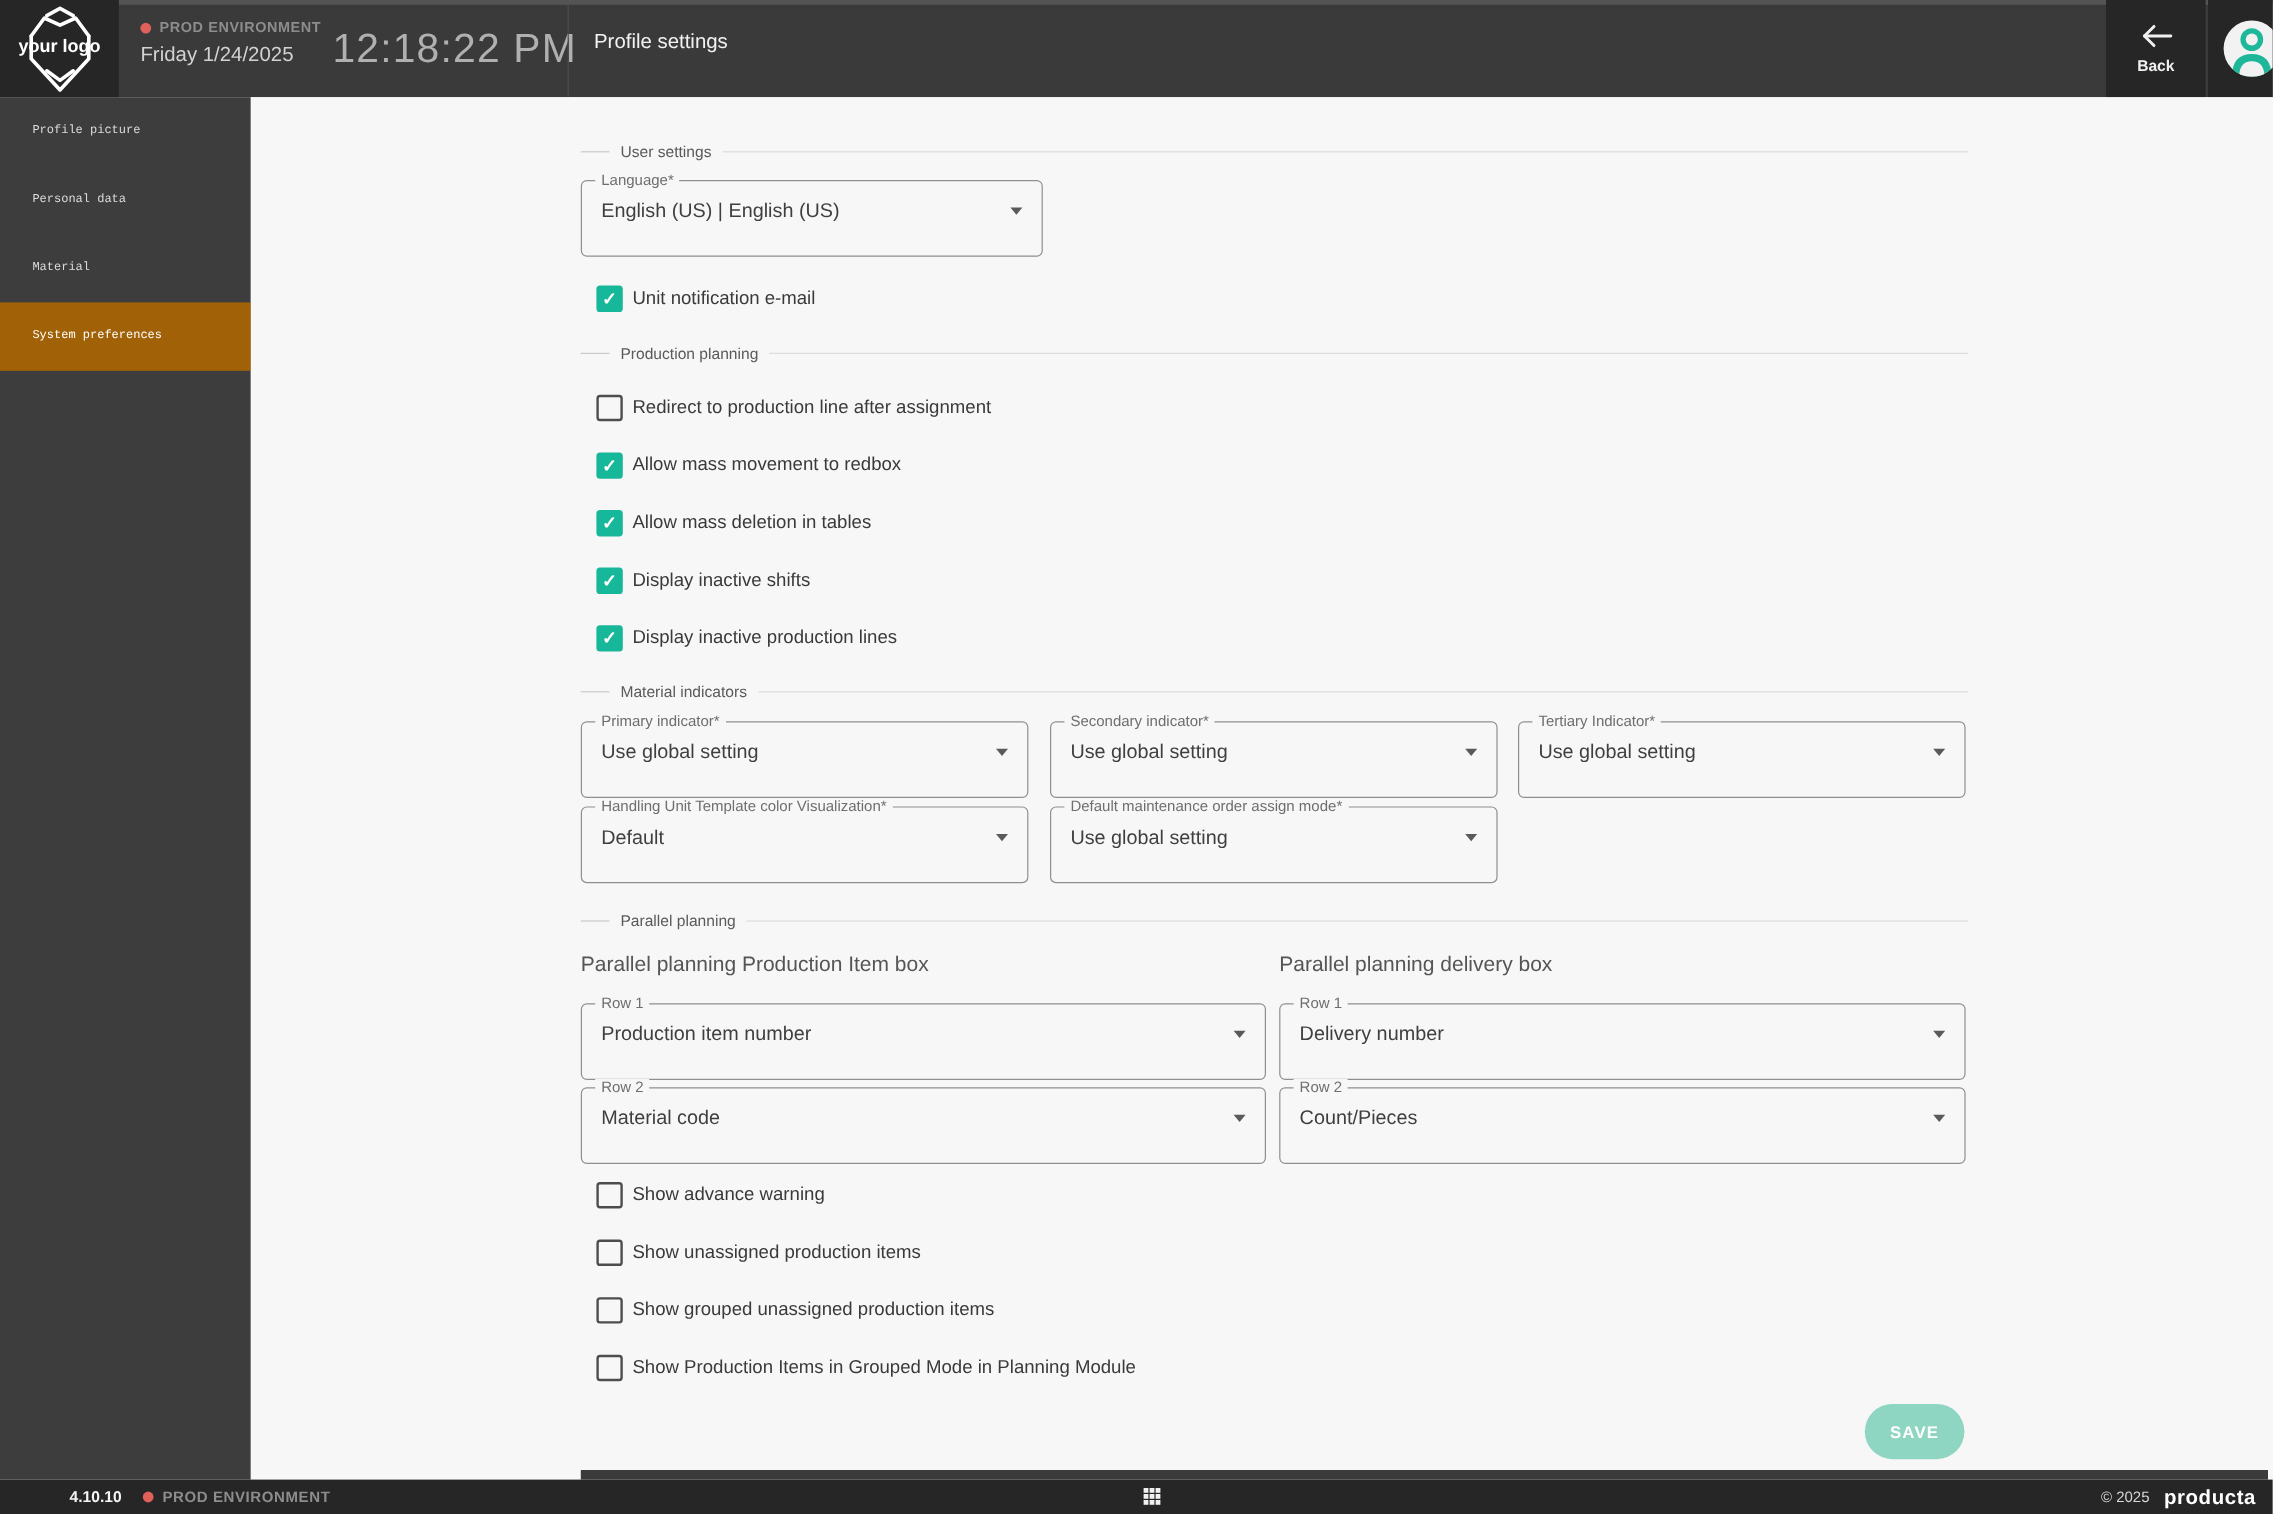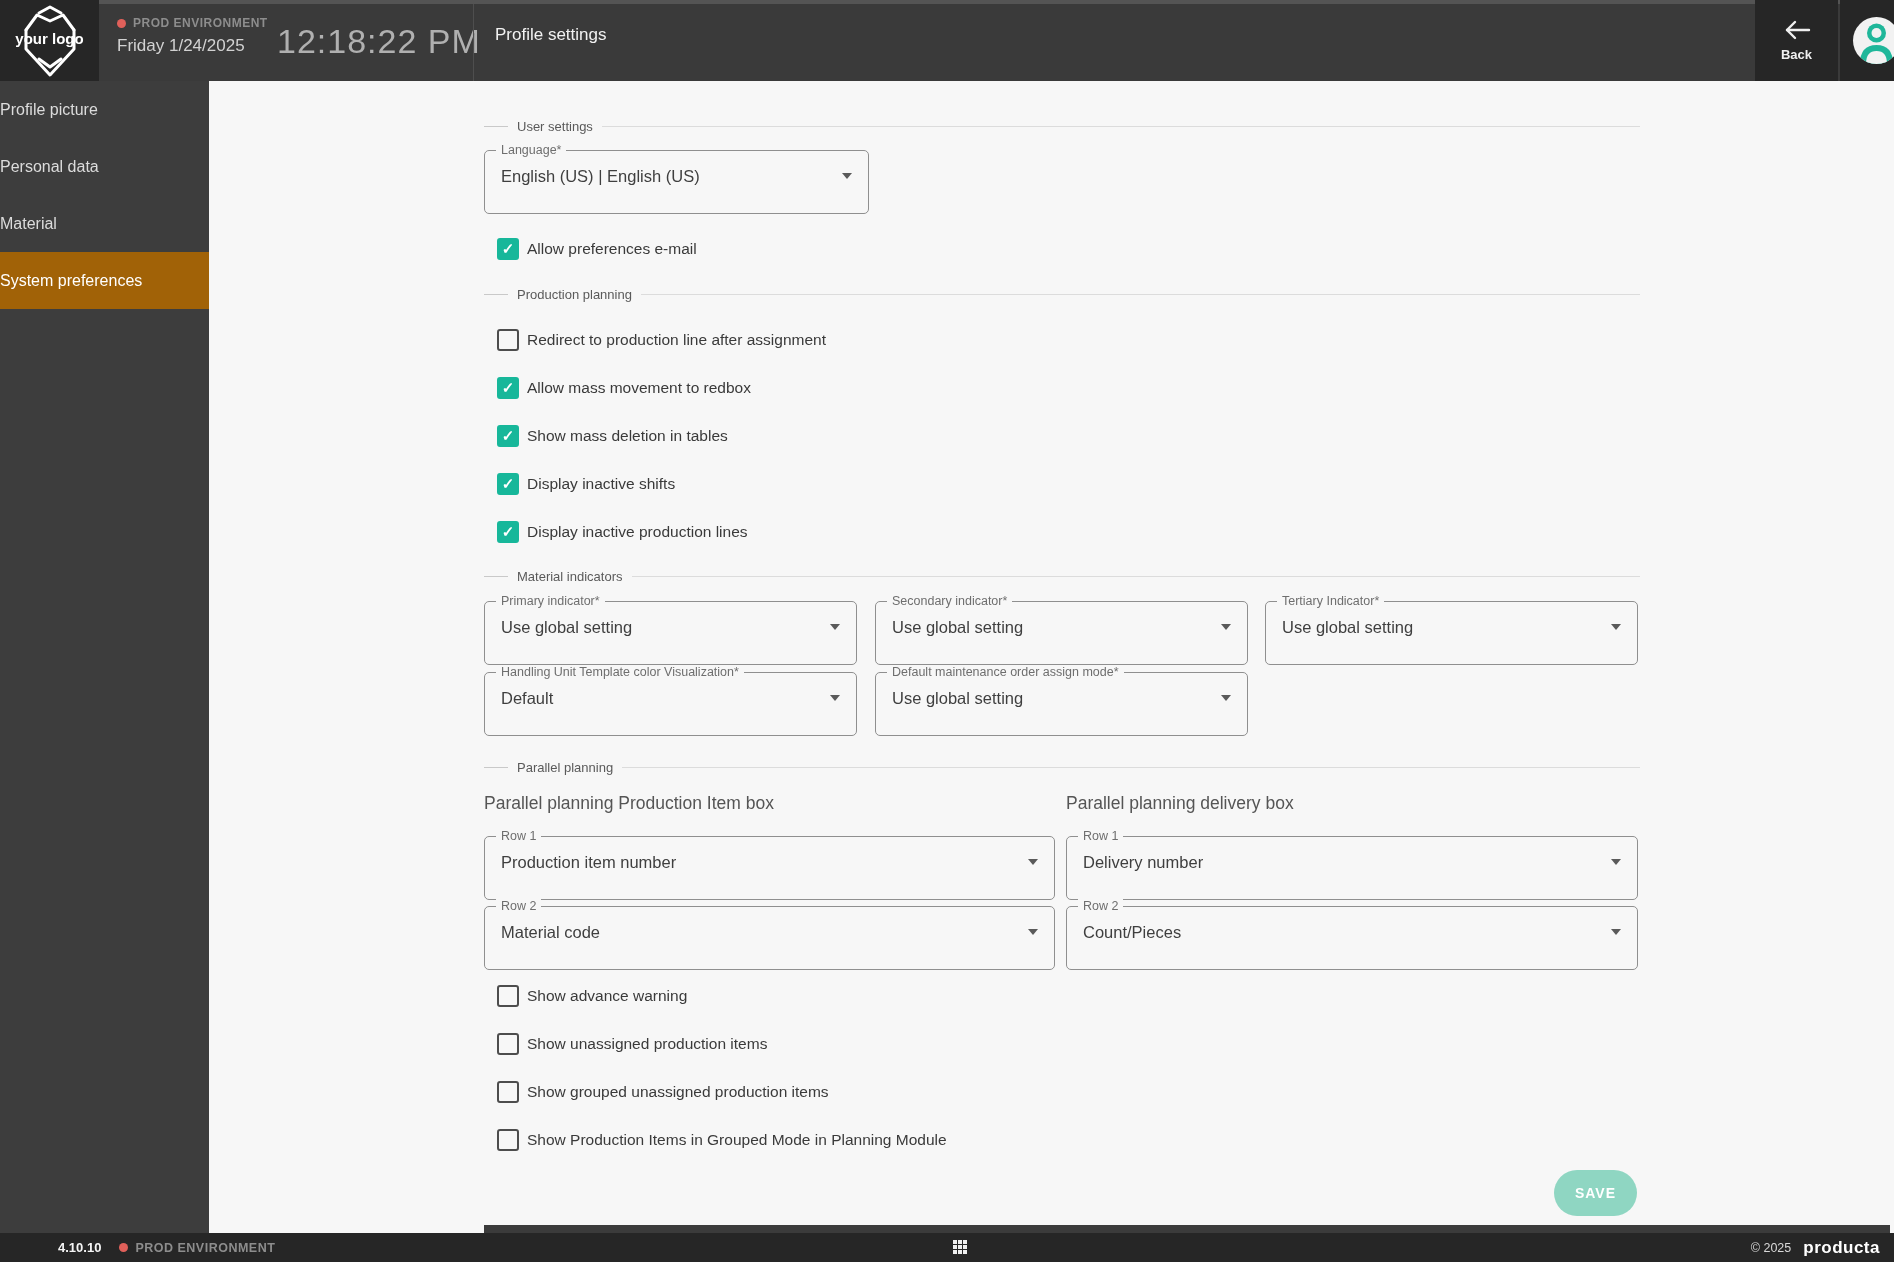--- a/index.html
+++ b/index.html
@@ -27,22 +27,22 @@
   .back-btn { position:absolute; left:1755px; top:0; width:83px; height:81px; background:#262626;
               display:flex; flex-direction:column; align-items:center; justify-content:center; gap:6px;
               cursor:pointer; }
   .back-label { color:#f0f0f0; font-size:13px; font-weight:bold; }
   .avatar-block { position:absolute; left:1840px; top:0; width:54px; height:81px; background:#262626; overflow:hidden; }
   .avatar { position:absolute; left:13px; top:17px; width:47px; height:47px; border-radius:50%;
             background:#f2f2f2; overflow:hidden; }
 
   
   .sidebar { position:absolute; left:0; top:81px; width:209px; height:1152px; background:#3d3d3d; }
-  .side-item { height:57px; display:flex; align-items:center; padding-left:0;
-               color:#dcdcdc; font-size:16px; cursor:pointer; }
+  .side-item { height:57px; display:flex; align-items:center; padding-left:27px;
+               color:#dcdcdc; font-size:10px; cursor:pointer;font-family:Liberation Mono, monospace; }
   .side-item.active { background:#a16207; color:#ffffff; }
 
   
   .main { position:absolute; left:209px; top:81px; width:1685px; height:1152px; background:#f7f7f7; }
 
   .section-hdr { position:absolute; left:275px; width:1156px; display:flex; align-items:center; height:16px; }
   .section-hdr .dash { width:24px; height:1px; background:#c9c9c9; }
   .section-hdr .lbl { font-size:13px; color:#5a5a5a; margin:0 9px; white-space:nowrap; }
   .section-hdr .line { flex:1; height:1px; background:#dcdcdc; }
 
@@ -163,40 +163,40 @@
     </div>
 
     <div class="field" style="left:275px; top:69px; width:385px">
       <span class="flabel">Language*</span>
       <span class="fvalue">English (US) | English (US)</span>
       <span class="caret"></span>
     </div>
 
     <div class="cb-row checked" style="left:288px; top:157px">
       <span class="cb-box">✓</span>
-      <span class="cb-label">Allow preferences e-mail</span>
+      <span class="cb-label">Unit notification e-mail</span>
     </div>
 
     <div class="section-hdr" style="top:205px">
       <span class="dash"></span>
         <span class="lbl">Production planning</span>
         <span class="line"></span>
     </div>
 
     <div class="cb-row" style="left:288px; top:248px">
       <span class="cb-box">✓</span>
       <span class="cb-label">Redirect to production line after assignment</span>
     </div>
     <div class="cb-row checked" style="left:288px; top:296px">
       <span class="cb-box">✓</span>
       <span class="cb-label">Allow mass movement to redbox</span>
     </div>
     <div class="cb-row checked" style="left:288px; top:344px">
       <span class="cb-box">✓</span>
-      <span class="cb-label">Show mass deletion in tables</span>
+      <span class="cb-label">Allow mass deletion in tables</span>
     </div>
     <div class="cb-row checked" style="left:288px; top:392px">
       <span class="cb-box">✓</span>
       <span class="cb-label">Display inactive shifts</span>
     </div>
     <div class="cb-row checked" style="left:288px; top:440px">
       <span class="cb-box">✓</span>
       <span class="cb-label">Display inactive production lines</span>
     </div>
 

